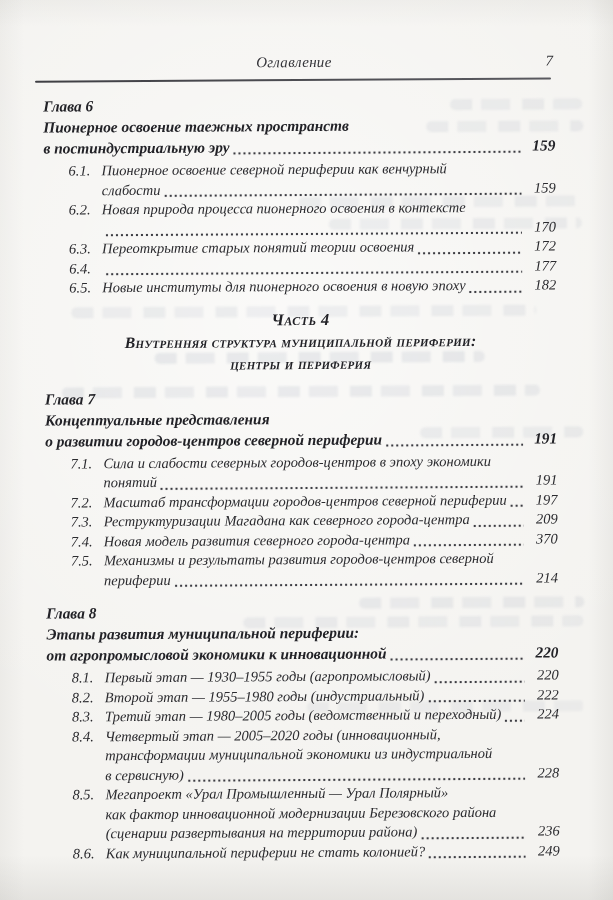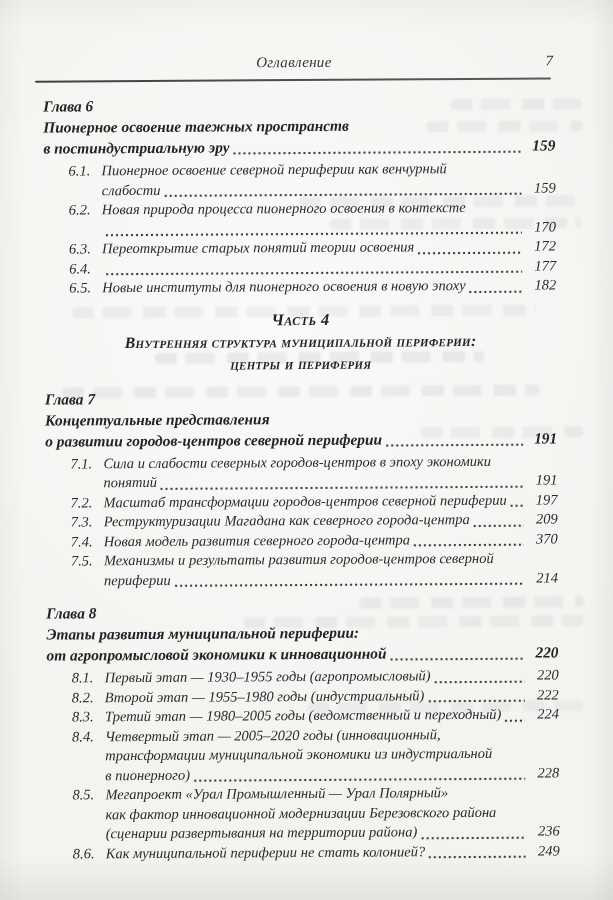--- a/index.html
+++ b/index.html
@@ -241,21 +241,21 @@
             <div class="row entry-row">
               <span class="num">8.4.</span>
               <span class="etext">Четвертый этап — 2005–2020 годы (инновационный,</span>
             </div>
             <div class="row entry-row">
               <span class="num"></span>
               <span class="etext">трансформации муниципальной экономики из индустриальной</span>
             </div>
             <div class="row entry-row">
               <span class="num"></span>
-              <span class="etext">в пионерного)</span>
+              <span class="etext">в сервисную)</span>
               <span class="leader"></span>
               <span class="pnum">228</span>
             </div>
             <div class="row entry-row">
               <span class="num">8.5.</span>
               <span class="etext">Мегапроект «Урал Промышленный — Урал Полярный»</span>
             </div>
             <div class="row entry-row">
               <span class="num"></span>
               <span class="etext">как фактор инновационной модернизации Березовского района</span>

